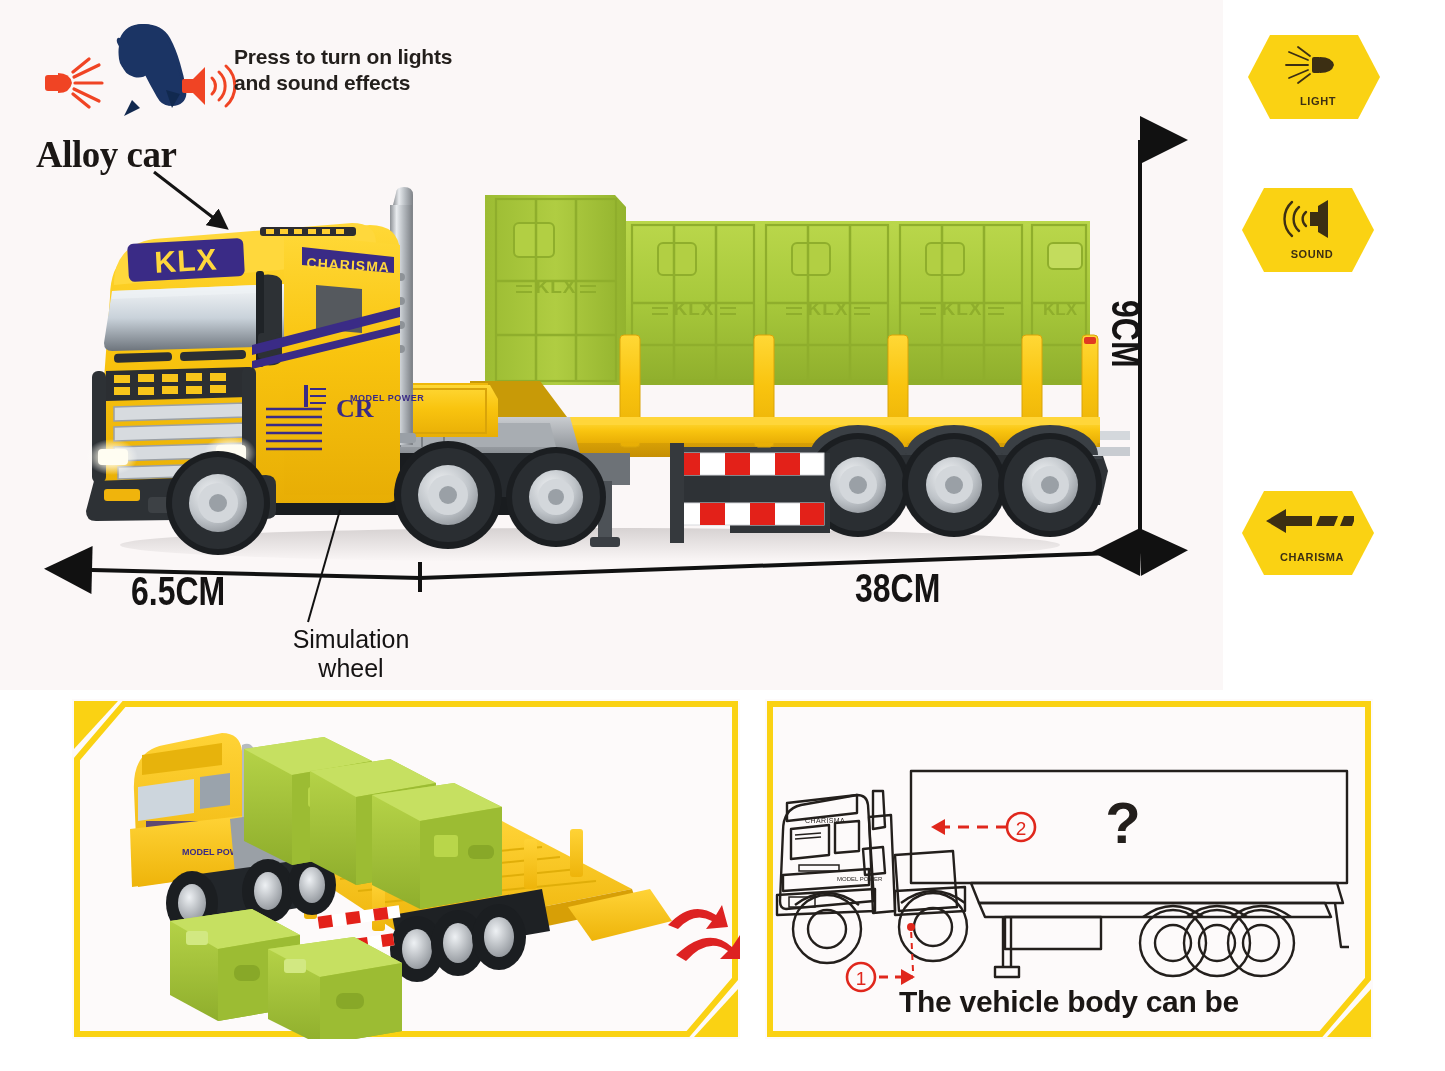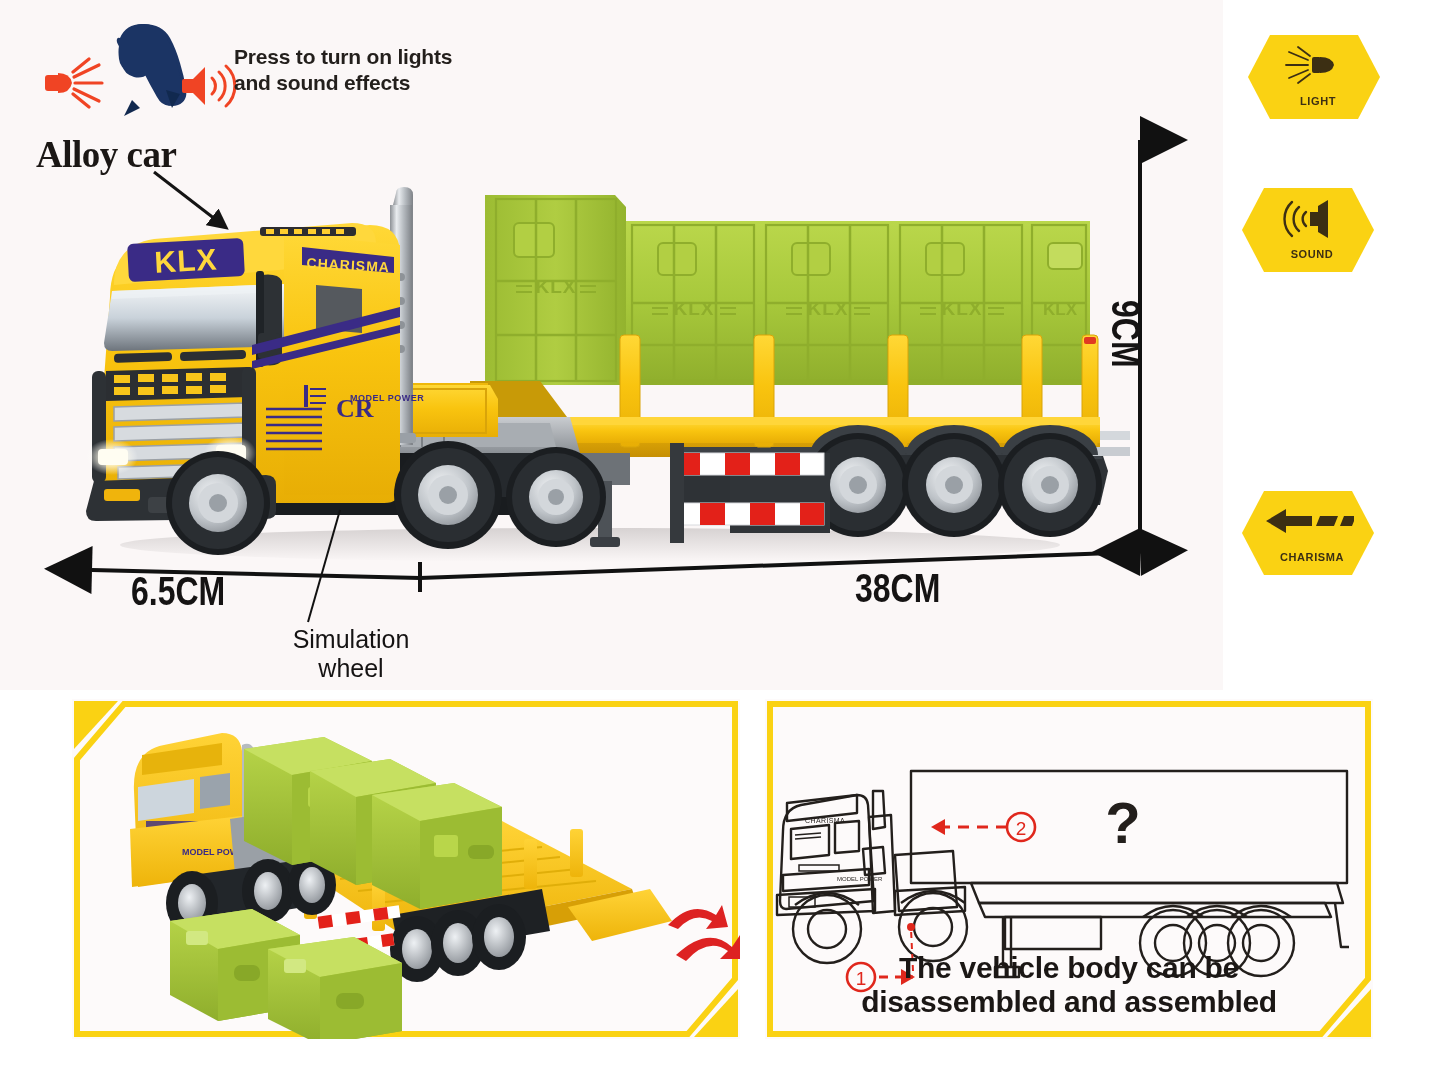--- a/index.html
+++ b/index.html
@@ -785,17 +785,16 @@
         <text x="96" y="286" font-family="'Liberation Sans',sans-serif" font-size="19" fill="#e0271c" text-anchor="middle">1</text>
         <line x1="114" y1="278" x2="148" y2="278" stroke="#e0271c" stroke-width="3" stroke-dasharray="9 7"></line>
         <path d="M150 278 L136 270 L136 286 Z" fill="#e0271c"></path>
         <path d="M148 272 L146 230" stroke="#e0271c" stroke-width="2" stroke-dasharray="6 5"></path>
         <circle cx="146" cy="228" r="4" fill="#e0271c"></circle>
       </g>
     </svg>
 
     <div class="panel-caption">
       <div>The  vehicle body can be</div>
-      <div>disassembled and assembled</div>
     </div>
   </div>
 
 </div>
 
 </body></html>

